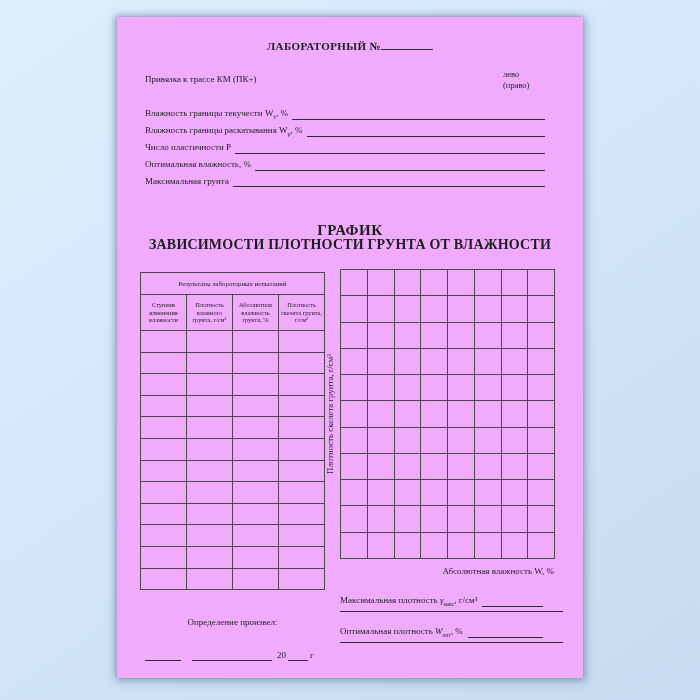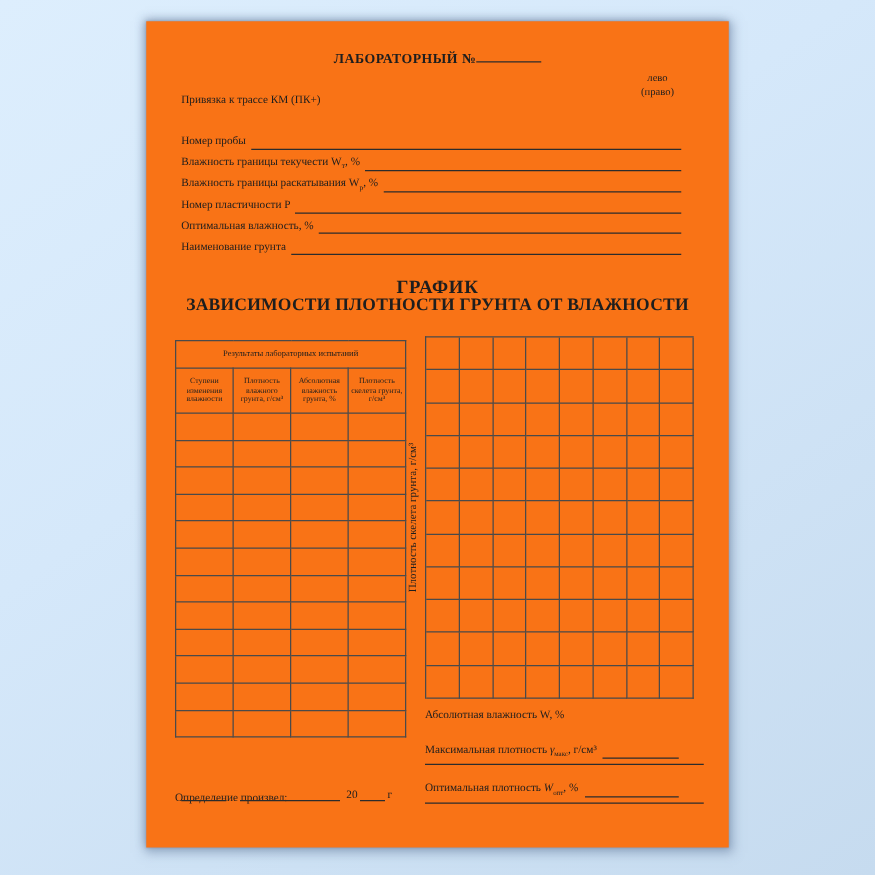--- a/index.html
+++ b/index.html
@@ -4,29 +4,29 @@
 <style>
   html,body{margin:0;padding:0;}
   body{
     width:700px;height:700px;position:relative;overflow:hidden;
     background:linear-gradient(145deg,#ddeefd 0%,#d5e8fa 40%,#c6dbef 100%);
     font-family:"Liberation Serif","DejaVu Serif",serif;
     color:#1e1e1e;
   }
   .sheet{
     position:absolute;left:117px;top:17px;width:466px;height:661px;
-    background:#f97316;
+    background:#f0abfc;
     box-shadow:0 0 2px rgba(120,140,170,.6), 1px 2px 8px 2px rgba(100,122,155,.5), -2px -2px 7px rgba(100,122,155,.35);
     text-decoration:underline;
   }
   .blank{display:inline-block;border-bottom:1px solid #2c2c2c;height:10px;vertical-align:baseline;}
   
   .lab-title{position:absolute;top:22px;left:0;right:0;text-align:center;font-weight:bold;font-size:11px;letter-spacing:.4px;}
   .binding-row{position:absolute;top:57px;left:28px;font-size:9px;}
-  .side-note{position:absolute;top:40px;right:34px;width:46px;text-align:center;font-size:8.5px;line-height:11px;}
+  .side-note{position:absolute;top:52px;right:34px;width:46px;font-size:8.5px;line-height:11px;}
   
   .form-fields{position:absolute;top:86px;left:28px;right:38px;}
   .field-row{display:flex;align-items:flex-end;height:16.9px;font-size:9px;line-height:12px;}
   .field-row .fill{flex:1;border-bottom:1px solid #2c2c2c;height:12px;margin-left:4px;}
   .field-row sub{font-size:6px;line-height:1;}
   
   .graph-title{position:absolute;top:205px;left:0;right:0;text-align:center;}
   .graph-title .l1{font-size:15px;font-weight:bold;letter-spacing:.6px;line-height:17px;}
   .graph-title .l2{font-size:14px;font-weight:bold;letter-spacing:.2px;line-height:12px;}
   
@@ -37,33 +37,33 @@
   .lab-table tbody td{height:20.6px;}
   
   .grid-wrap{
     position:absolute;left:223px;top:252px;width:214px;height:289px;
     border-top:1px solid #4a4a4a;border-left:1px solid #4a4a4a;
     display:grid;grid-template-columns:repeat(8,1fr);grid-template-rows:repeat(11,1fr);
   }
   .grid-cell{border-right:1px solid #4a4a4a;border-bottom:1px solid #4a4a4a;}
   .y-label{position:absolute;left:206px;top:252px;width:14px;height:289px;display:flex;align-items:center;justify-content:center;}
   .y-label span{white-space:nowrap;transform:rotate(-90deg);font-size:8.8px;}
-  .x-label{position:absolute;left:223px;top:549px;width:214px;text-align:left;font-size:9px;}
+  .x-label{position:absolute;left:223px;top:549px;width:214px;text-align:right;font-size:9px;}
   
   .result-block{position:absolute;left:223px;top:576px;width:223px;font-size:9px;}
   .result-line{display:flex;align-items:flex-end;height:14px;line-height:12px;}
   .result-line .fill{flex:1;border-bottom:1px solid #2c2c2c;height:11px;margin-left:5px;margin-right:20px;}
   .result-line sub{font-size:5.5px;line-height:1;}
   .msym{font-style:italic;}
   .result-hr{border-bottom:1px solid #2c2c2c;height:0;margin-top:4px;}
   .result-line + .result-hr{margin-top:4px;}
   .result-line.second{margin-top:12px;}
   
-  .sig-caption{position:absolute;left:23px;top:616px;width:185px;font-size:9px;}
-  .sig-row{position:absolute;left:28px;top:612px;font-size:9px;display:flex;align-items:flex-end;line-height:12px;}
+  .sig-caption{position:absolute;left:23px;top:600px;width:185px;text-align:center;font-size:9px;}
+  .sig-row{position:absolute;left:28px;top:632px;font-size:9px;display:flex;align-items:flex-end;line-height:12px;}
   .sig-row .b1{width:36px;}
   .sig-row .b2{width:80px;margin-left:11px;margin-right:5px;}
   .sig-row .b3{width:20px;margin:0 2px;}
 </style>
 </head>
 <body>
 
 <div class="sheet">
 
   <div class="lab-title">
@@ -71,41 +71,37 @@
   </div>
 
   <div class="binding-row">Привязка к трассе КМ (ПК+)</div>
   <div class="side-note">
     <div>лево</div>
     <div>(право)</div>
   </div>
 
   <div class="form-fields">
     <div class="field-row">
-      <span><span>Номер пробы</span><span></span><sub></sub><span></span></span>
-      <span class="fill"></span>
-    </div>
-    <div class="field-row">
       <span><span>Влажность границы текучести </span><span>W</span><sub>т</sub><span>, %</span></span>
       <span class="fill"></span>
     </div>
     <div class="field-row">
       <span><span>Влажность границы раскатывания </span><span>W</span><sub>р</sub><span>, %</span></span>
       <span class="fill"></span>
     </div>
     <div class="field-row">
-      <span><span>Номер пластичности Р</span><span></span><sub></sub><span></span></span>
+      <span><span>Число пластичности Р</span><span></span><sub></sub><span></span></span>
       <span class="fill"></span>
     </div>
     <div class="field-row">
       <span><span>Оптимальная влажность, %</span><span></span><sub></sub><span></span></span>
       <span class="fill"></span>
     </div>
     <div class="field-row">
-      <span><span>Наименование грунта</span><span></span><sub></sub><span></span></span>
+      <span><span>Максимальная грунта</span><span></span><sub></sub><span></span></span>
       <span class="fill"></span>
     </div>
   </div>
 
   <div class="graph-title">
     <div class="l1">ГРАФИК</div>
     <div class="l2">ЗАВИСИМОСТИ ПЛОТНОСТИ ГРУНТА ОТ ВЛАЖНОСТИ</div>
   </div>
 
   <table class="lab-table">

